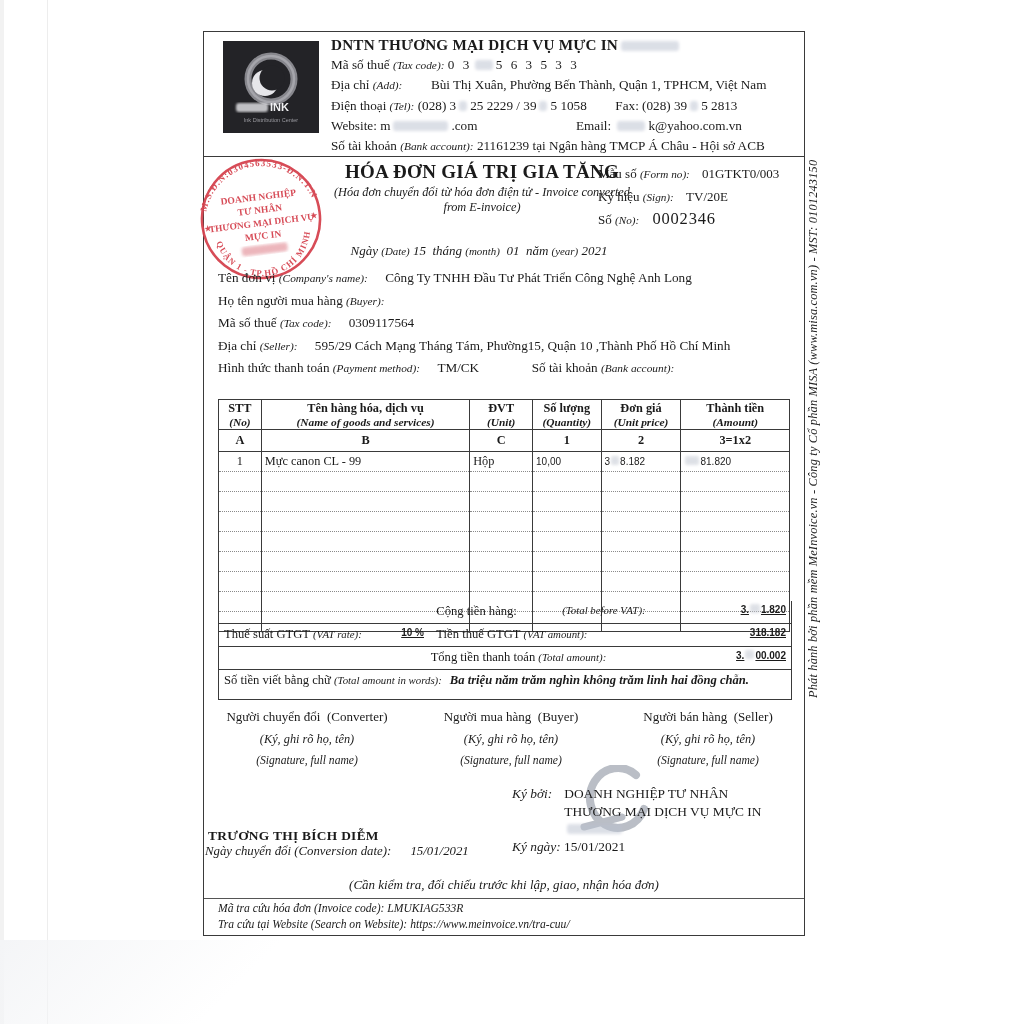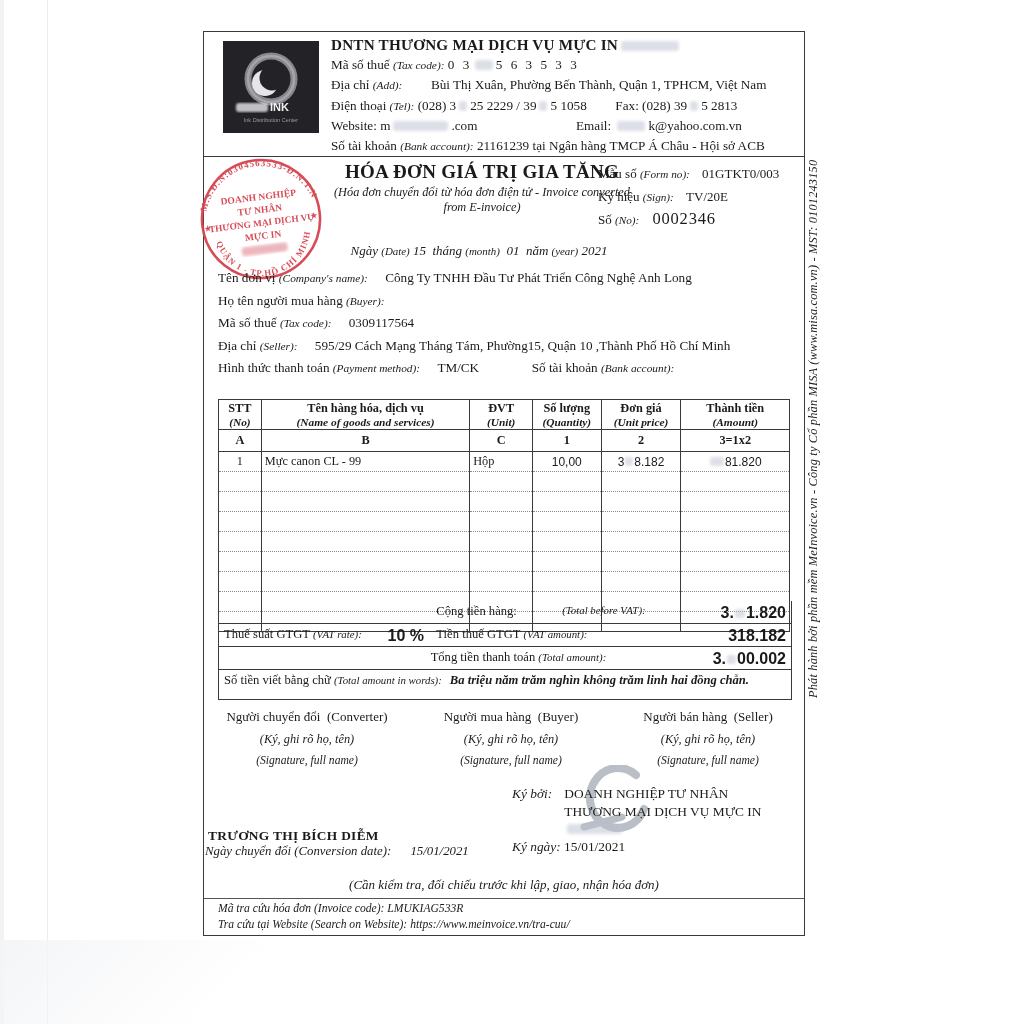--- a/index.html
+++ b/index.html
@@ -55,32 +55,32 @@
   table.items { position:absolute; left:14px; top:327px; width:572px; border-collapse:collapse;
                 table-layout:fixed; font-size:12.3px;margin-top:40px; }
   table.items, table.items th { border:1.2px solid #3a3a3a; }
   table.items th { font-weight:bold; text-align:center; padding:1px 2px; }
   table.items th .hen { font-style:italic; font-size:11.4px; font-weight:bold; }
   tr.coderow td { border:1.2px solid #3a3a3a; text-align:center; font-weight:bold; height:19px; }
   tr.body td { border-left:1.2px solid #3a3a3a; border-right:1.2px solid #3a3a3a;
                border-top:1px dotted #8a8a8a; border-bottom:1px dotted #8a8a8a;
                height:19px; padding:0 3px; overflow:hidden; }
   tr.body.last td { border-bottom:1.2px solid #3a3a3a; }
-  td.num { text-align:center; font-family:"Liberation Sans", sans-serif; font-size:12px; }
+  td.num { text-align:left; font-family:"Liberation Sans", sans-serif; font-size:10px; }
   .smudge-n { display:inline-block; height:9px; background:#c3c8d2; opacity:.55; border-radius:2px;
               filter:blur(1.4px); margin:0 1px; }
 
   
   .totals { position:absolute; left:14px; top:569px; width:572px; border:1.2px solid #3a3a3a;
             border-top:none; font-size:12.6px; }
   .trow { position:relative; height:22px; border-bottom:1px solid #3a3a3a; }
   .trow:last-child { border-bottom:none; }
   .trow .at { position:absolute; top:3px; white-space:nowrap; }
   .tval { position:absolute; right:5px; top:3px; font-family:"Liberation Sans", sans-serif;
-          font-weight:bold; font-size:16px; white-space:nowrap; }
+          font-weight:bold; font-size:10px; white-space:nowrap;text-decoration:underline; }
   .words { height:29px; }
   .words .wval { font-weight:bold; font-style:italic; margin-left:8px; }
 
   
   .sig { position:absolute; top:674px; width:190px; text-align:center; font-size:13px; line-height:22px; }
   .sig .t { font-weight:normal; }
   .sig .s1 { font-style:italic; font-size:12.3px; }
   .sig .s2 { font-style:italic; font-size:11.6px; }
 
   

